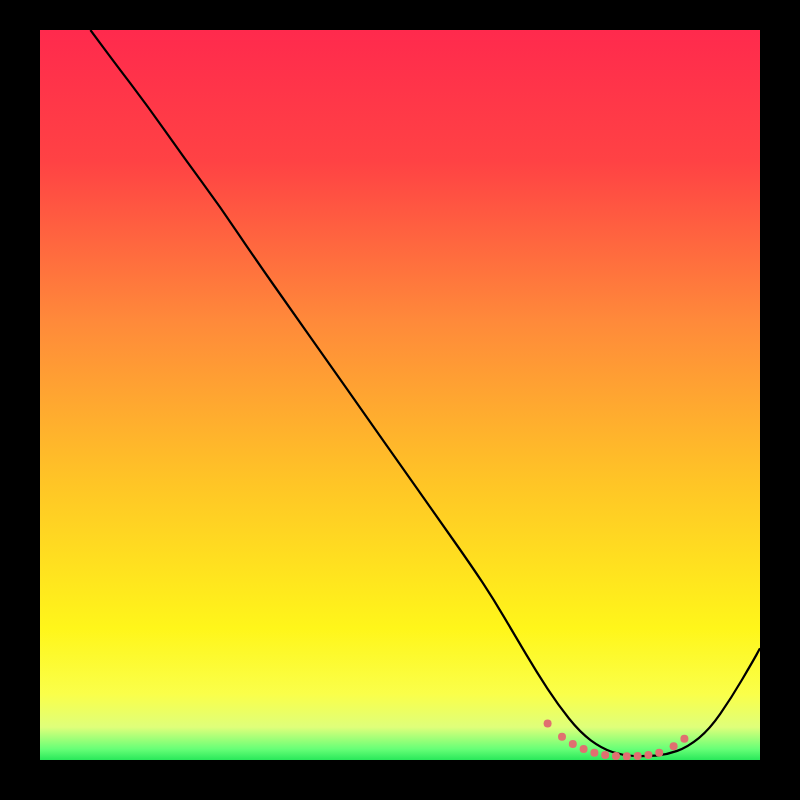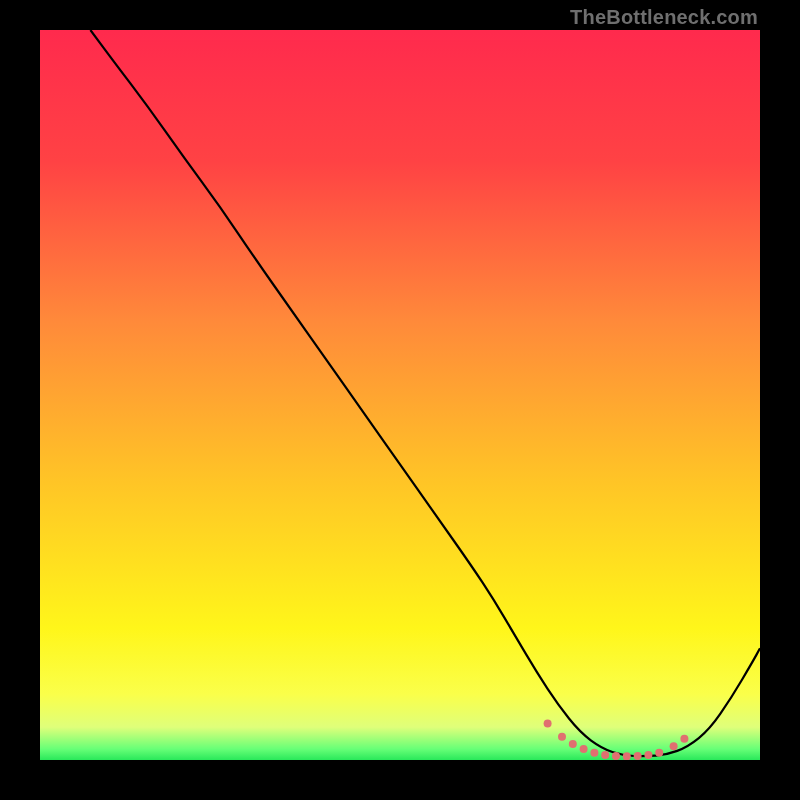--- a/index.html
+++ b/index.html
@@ -89,15 +89,14 @@
           <circle cx="597.60" cy="725.99" r="4" fill="#e07070"></circle>
           <circle cx="608.40" cy="724.89" r="4" fill="#e07070"></circle>
           <circle cx="619.20" cy="722.70" r="4" fill="#e07070"></circle>
           <circle cx="633.60" cy="716.13" r="4" fill="#e07070"></circle>
           <circle cx="644.40" cy="708.83" r="4" fill="#e07070"></circle>
         </g>
     </svg>
 
   </div>
 
-  <div class="watermark">TheBottleneck.com</div>
 
 </div>
 
 </body></html>

